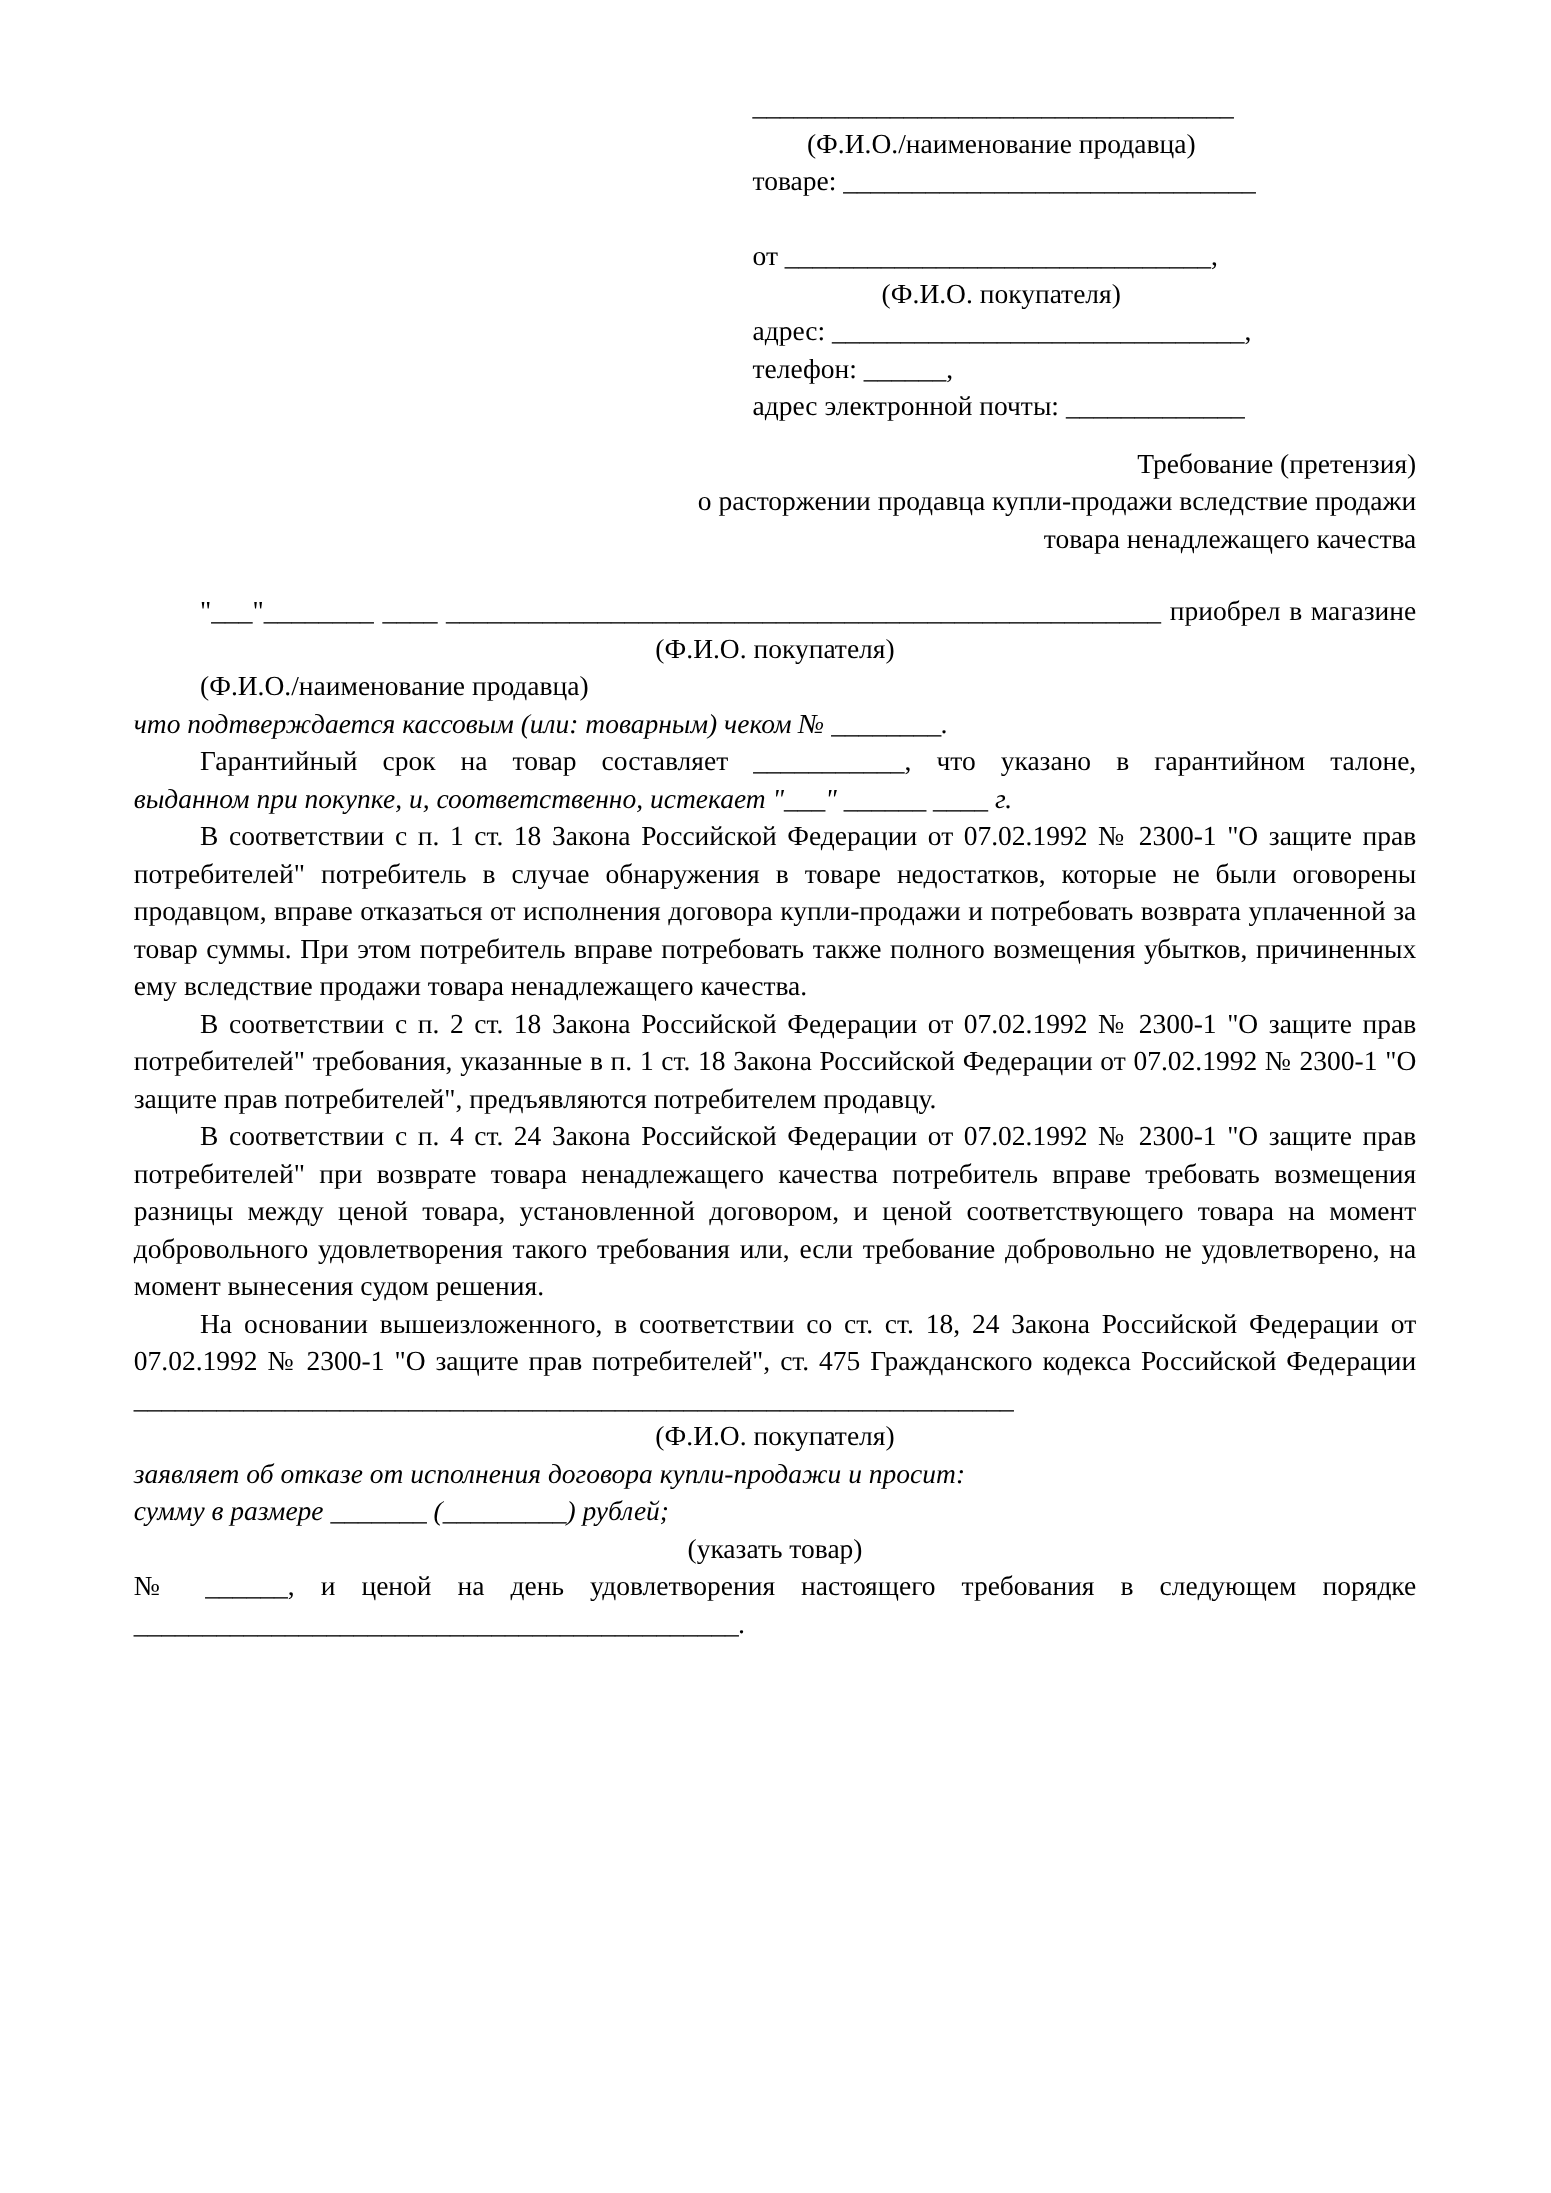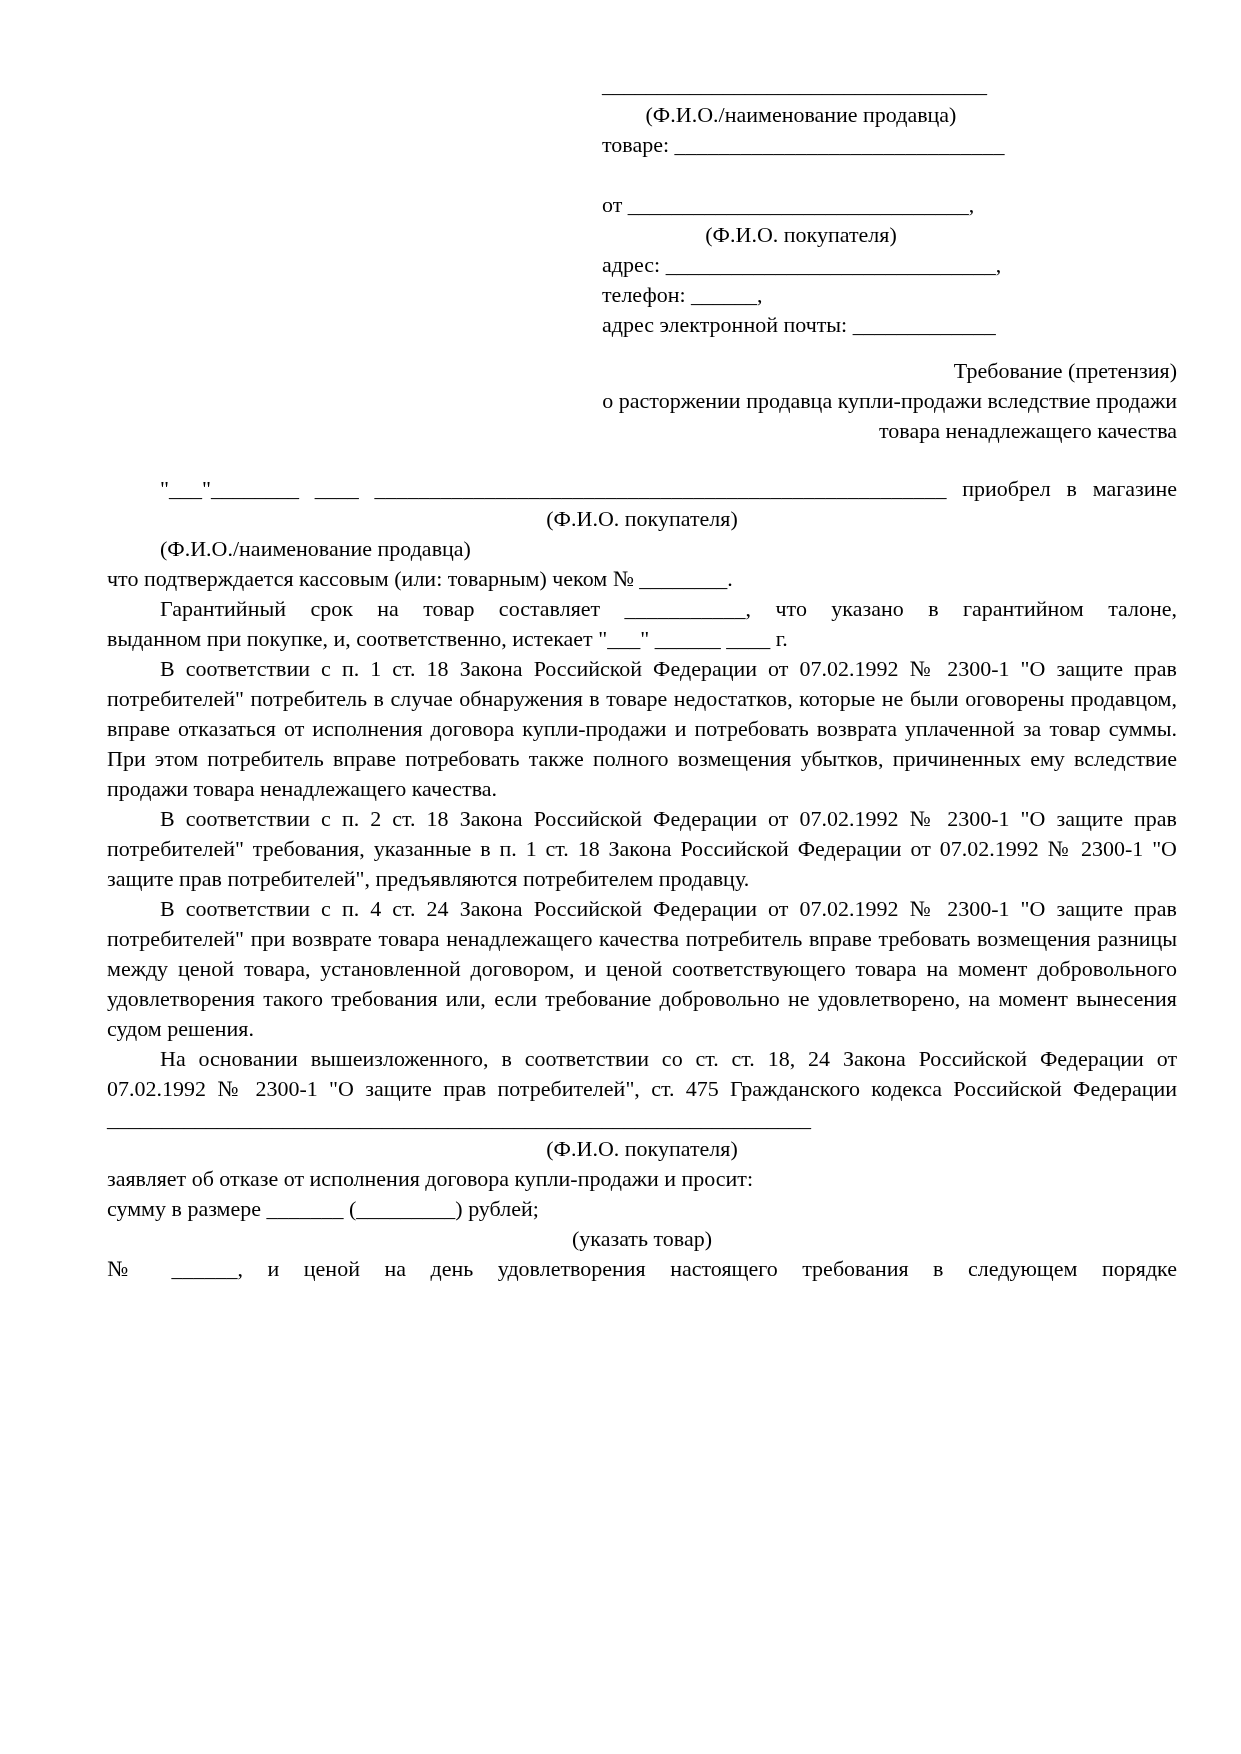--- a/index.html
+++ b/index.html
@@ -7,39 +7,39 @@
   .page {
     position: relative;
     width: 1241px;
     height: 1754px;
     margin: 0 auto;
     background: #ffffff;
     color: #000000;
     font-family: "Liberation Serif", "DejaVu Serif", serif;
     font-size: 22px;
     line-height: 30px;
-    padding: 70px 64px 0 107px;
+    padding: 70px 108px 0 107px;
     overflow: hidden;
   }
   
   .header-block { margin-left: 495px; width: 398px; }
   .header-block .h-line { text-align: left; white-space: nowrap; }
   .header-block .h-caption { text-align: center; white-space: nowrap; }
   .header-gap { height: 30px; }
   
   .doc-title { margin-top: 16px; text-align: right; }
   
   .doc-body { margin-top: 28px; }
   .line { text-align: justify; }
   .stretch { text-align-last: justify; }
   .indent { text-indent: 53px; }
   .para { text-align: justify; text-indent: 53px; }
   .caption-center { text-align: center; }
   .caption-indent { padding-left: 53px; }
-  .left { text-align: left; text-align-last: left; }
+  .left { text-align: left; text-align-last: left; font-style: italic; }
 </style>
 </head>
 <body>
 
 <div class="page">
 
   <div class="header-block">
     <div class="h-line">___________________________________</div>
     <div class="h-caption">(Ф.И.О./наименование продавца)</div>
     <div class="h-line">товаре: ______________________________</div>
@@ -71,15 +71,16 @@
     <div class="para">В соответствии с п. 4 ст. 24 Закона Российской Федерации от 07.02.1992 №&nbsp;2300-1 "О защите прав потребителей" при возврате товара ненадлежащего качества потребитель вправе требовать возмещения разницы между ценой товара, установленной договором, и ценой соответствующего товара на момент добровольного удовлетворения такого требования или, если требование добровольно не удовлетворено, на момент вынесения судом решения.</div>
 
     <div class="para">На основании вышеизложенного, в соответствии со ст. ст. 18, 24 Закона Российской Федерации от 07.02.1992 №&nbsp;2300-1 "О защите прав потребителей", ст. 475 Гражданского кодекса Российской Федерации ________________________________________________________________</div>
     <div class="caption-center">(Ф.И.О. покупателя)</div>
     <div class="left">заявляет об отказе от исполнения договора купли-продажи и просит:</div>
 
     <div class="left">сумму в размере _______ (_________) рублей;</div>
 
     <div class="caption-center">(указать товар)</div>
     <div class="line stretch">№ ______, и ценой на день удовлетворения настоящего требования в следующем порядке</div>
+    <div class="left">____________________________________________.</div>
   </div>
 
 </div>
 
 </body></html>

